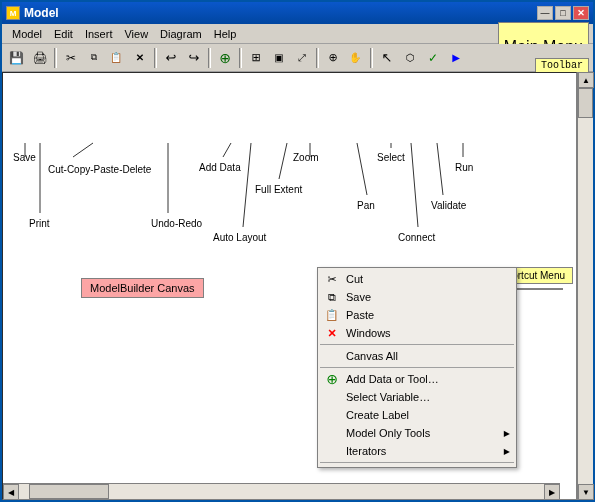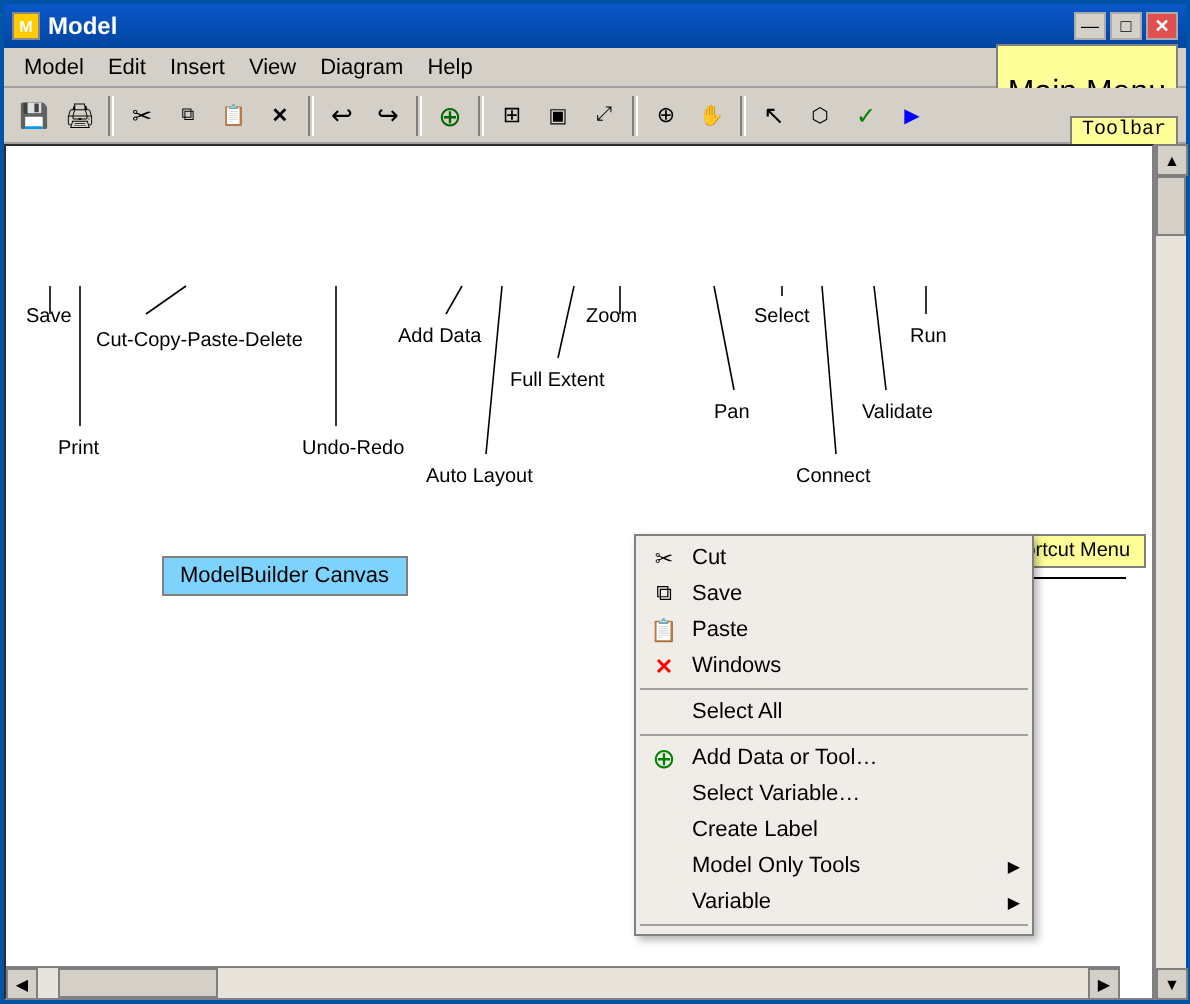--- a/index.html
+++ b/index.html
@@ -297,21 +297,21 @@
     <div style="position:absolute; right: 4px; bottom:-2px; pointer-events:none;font-family:Liberation Mono, monospace;">
       <div style="background:#ffff99; border:1px solid #808080; padding:1px 5px; font-size:10px; white-space:nowrap;">Toolbar</div>
     </div>
   </div>
 
   <div class="main-area">
 
     <div class="canvas-area" style="position:relative;">
       <div class="canvas-bg"></div>
 
-      <div style="position:absolute; left: 78px; top: 205px; background:#7dd3fc; border:1px solid #808080; padding:3px 8px; font-size:11px;">ModelBuilder Canvas</div>
+      <div style="position:absolute; left: 78px; top: 205px; background:#fca5a5; border:1px solid #808080; padding:3px 8px; font-size:11px;">ModelBuilder Canvas</div>
 
       <svg style="position:absolute;top:0;left:0;width:100%;height:100%;pointer-events:none;">
 
         <line x1="22" y1="70" x2="22" y2="84" stroke="#000" stroke-width="0.8"></line>
         <text x="10" y="88" font-size="10" fill="#000">Save</text>
 
         <line x1="37" y1="70" x2="37" y2="140" stroke="#000" stroke-width="0.8"></line>
         <text x="26" y="154" font-size="10" fill="#000">Print</text>
 
         <line x1="90" y1="70" x2="70" y2="84" stroke="#000" stroke-width="0.8"></line>
@@ -383,21 +383,21 @@
       </div>
 
       <div class="ctx-item">
         <span class="icon-area" style="color:red; font-weight:bold;">✕</span>
         <span>Windows</span>
       </div>
       <div class="ctx-separator"></div>
 
       <div class="ctx-item">
         <span class="icon-area"></span>
-        <span>Select All</span>
+        <span>Canvas All</span>
       </div>
       <div class="ctx-separator"></div>
 
       <div class="ctx-item">
         <span class="icon-area" style="font-size:14px; color:green;">⊕</span>
         <span>Add Data or Tool…</span>
       </div>
 
       <div class="ctx-item">
         <span class="icon-area"></span>
@@ -410,21 +410,21 @@
       </div>
 
       <div class="ctx-item">
         <span class="icon-area"></span>
         <span>Model Only Tools</span>
         <span class="arrow">▶</span>
       </div>
 
       <div class="ctx-item">
         <span class="icon-area"></span>
-        <span>Variable</span>
+        <span>Iterators</span>
         <span class="arrow">▶</span>
       </div>
       <div class="ctx-separator"></div>
 
 
 
     </div>
 
     <div style="position:absolute; right: 20px; top: 195px; pointer-events:none;">
       <div style="background:#ffff99; border:1px solid #808080; padding:2px 6px; font-size:10px; white-space:nowrap; position:relative; left:0;">Shortcut Menu</div>

